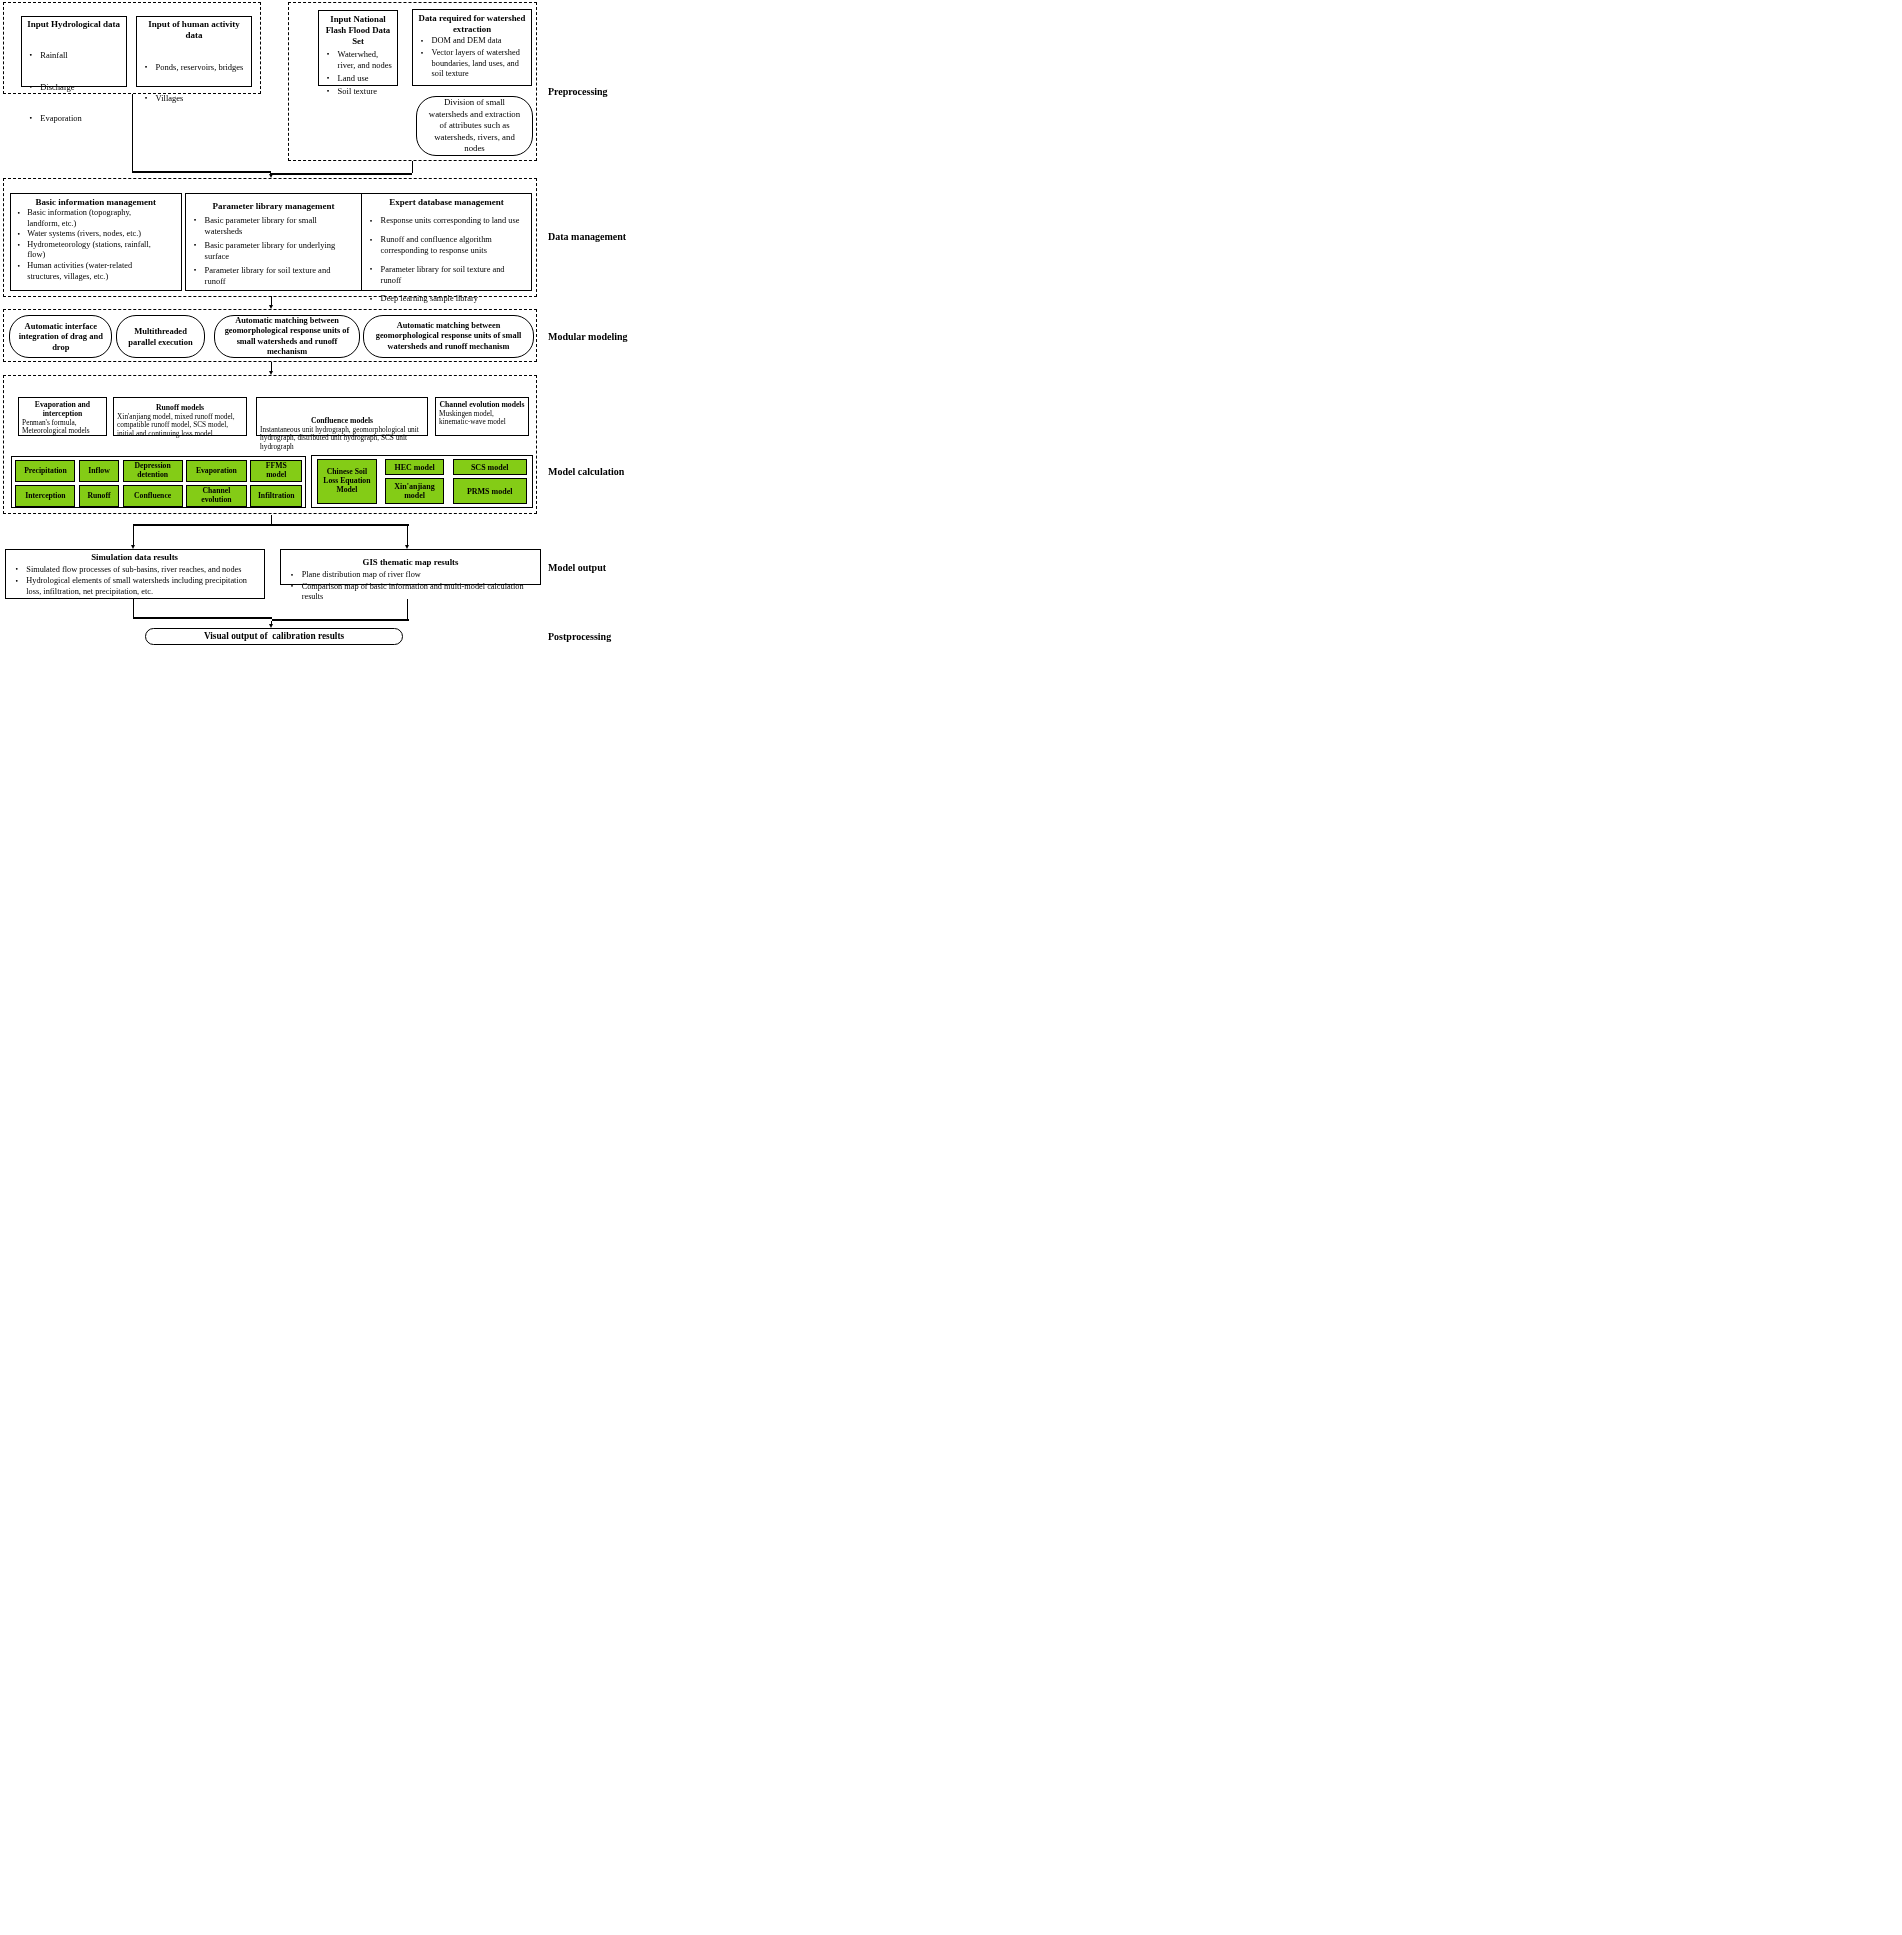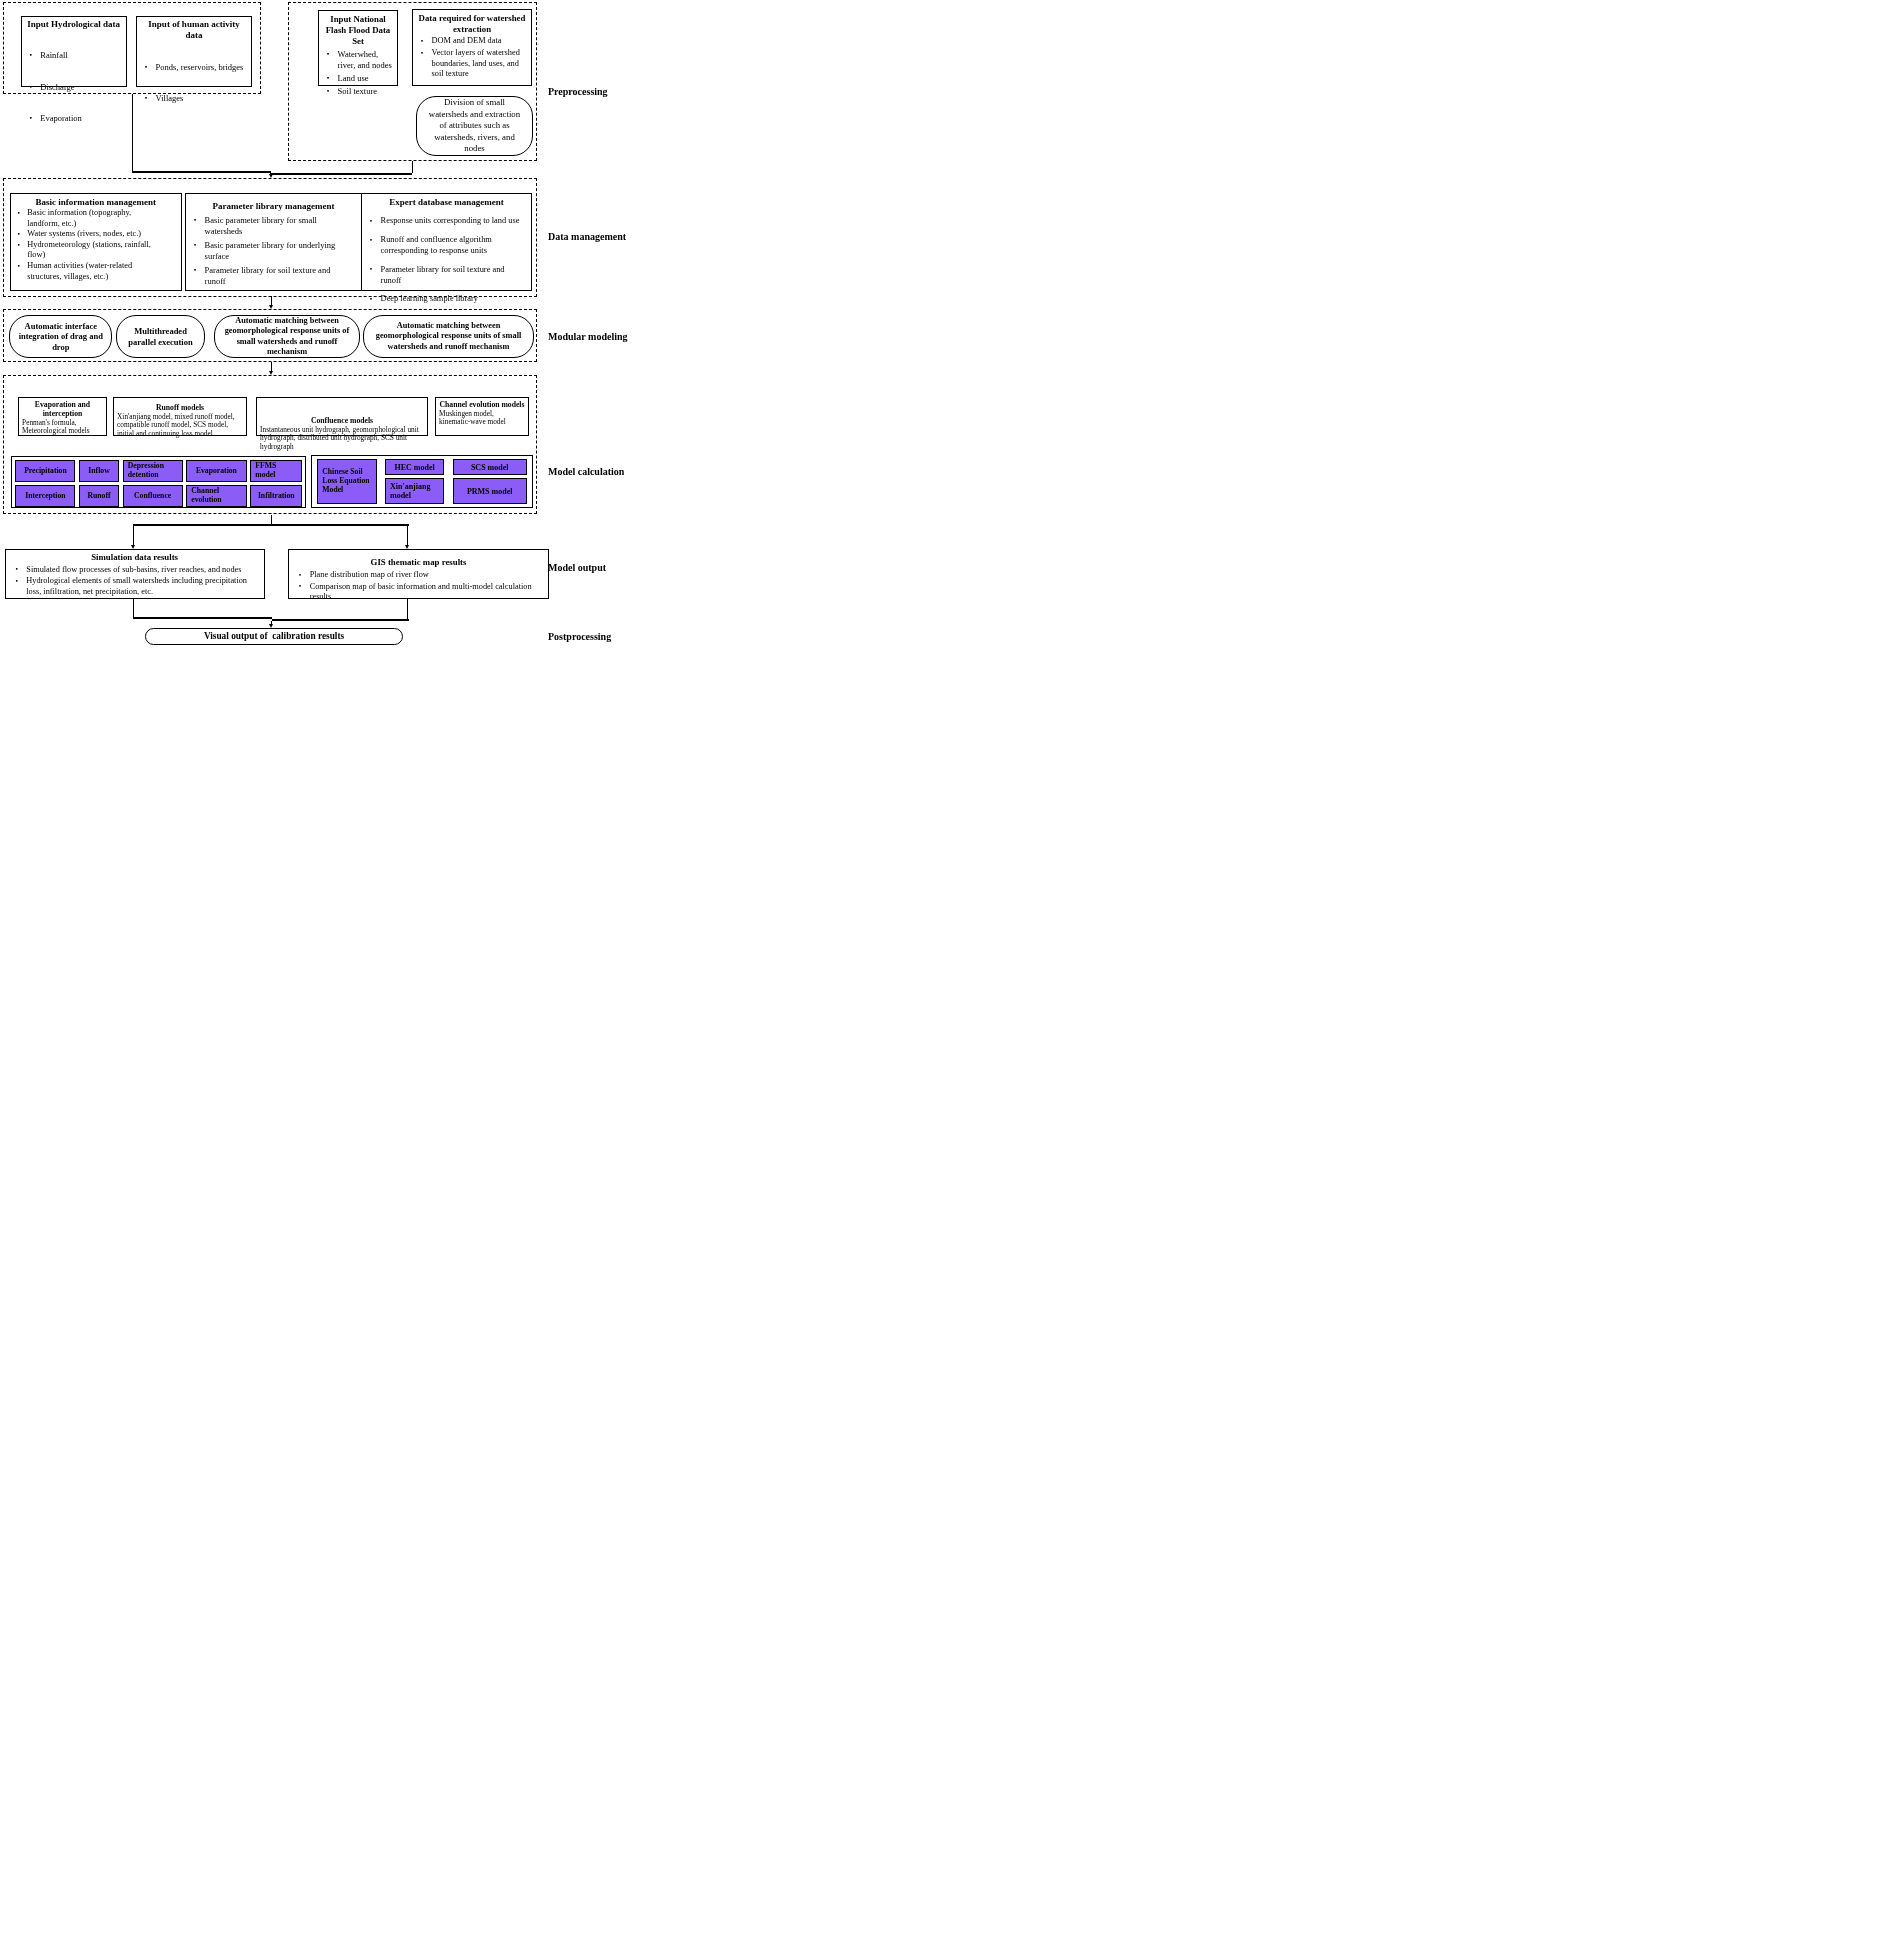--- a/index.html
+++ b/index.html
@@ -37,21 +37,21 @@
   .s-q{padding-top:2.1px;}
   .s-q .bt{font-size:8.8px;}
   .s-q .bl{font-size:8.3px;line-height:1.24;margin-top:1px;}
   .s-q .bl li{margin-top:1.5px;padding-left:17.6px;padding-right:10.3px;}
   .s-q .bl li::before{left:6.7px;}
   .pgrid{position:absolute;border:0.8px solid #000;box-sizing:border-box;display:grid;
          grid-template-columns:1.15fr .77fr 1.15fr 1.16fr 1fr;grid-auto-rows:1fr;gap:3.6px;padding:3.1px;}
   .ngrid{position:absolute;border:0.8px solid #000;box-sizing:border-box;display:grid;
          grid-template-columns:1fr 1fr 1.25fr;gap:3.1px 8.3px;padding:3.1px 5.2px;}
   .cell{border:0.8px solid #000;display:flex;align-items:center;justify-content:center;
-        font-weight:bold;font-size:7.7px;line-height:1.15;padding:1px 4.1px;box-sizing:border-box;background:#8b5cf6;font-family:Liberation Serif, serif;}
+        text-align:center;font-weight:bold;font-size:7.7px;line-height:1.15;padding:1px 4.1px;box-sizing:border-box;background:#84cc16;font-family:Liberation Serif, serif;}
   .ncell{font-size:8px;}
   .tall{grid-row:1/3;font-size:7.7px;}
   .vl,.hl{position:absolute;background:#000;}
   .vl{width:0.8px;}
   .hl{height:0.8px;}
   .thick{height:2.1px;}
   .ah{position:absolute;width:0;height:0;border-left:2.6px solid transparent;
       border-right:2.6px solid transparent;border-top:4.4px solid #000;}
   .slabel{position:absolute;left:548px;font-weight:bold;font-size:10px;white-space:nowrap;}
 </style>
@@ -185,21 +185,21 @@
   </div>
 
   <div class="box bullets s-q" style="left:4.6px;top:549px;width:260px;height:50px">
     <div class="bt">Simulation data results</div>
     <ul class="bl">
       <li>Simulated flow processes of sub-basins, river reaches, and nodes</li>
       <li>Hydrological elements of small watersheds including precipitation loss, infiltration, net precipitation, etc.</li>
     </ul>
   </div>
 
-  <div class="box bullets s-q" style="left:288px;top:549px;width:261px;height:50px">
+  <div class="box bullets s-q" style="left:280px;top:549px;width:261px;height:36px">
     <div class="bt" style="margin-top:5.2px">GIS thematic map results</div>
     <ul class="bl">
       <li>Plane distribution map of river flow</li>
       <li>Comparison map of basic information and multi-model calculation results</li>
     </ul>
   </div>
 
   <div class="box cbox" style="left:145px;top:628px;width:258px;height:16.5px">
     <div class="c18b">Visual output of  calibration results</div>
   </div>

